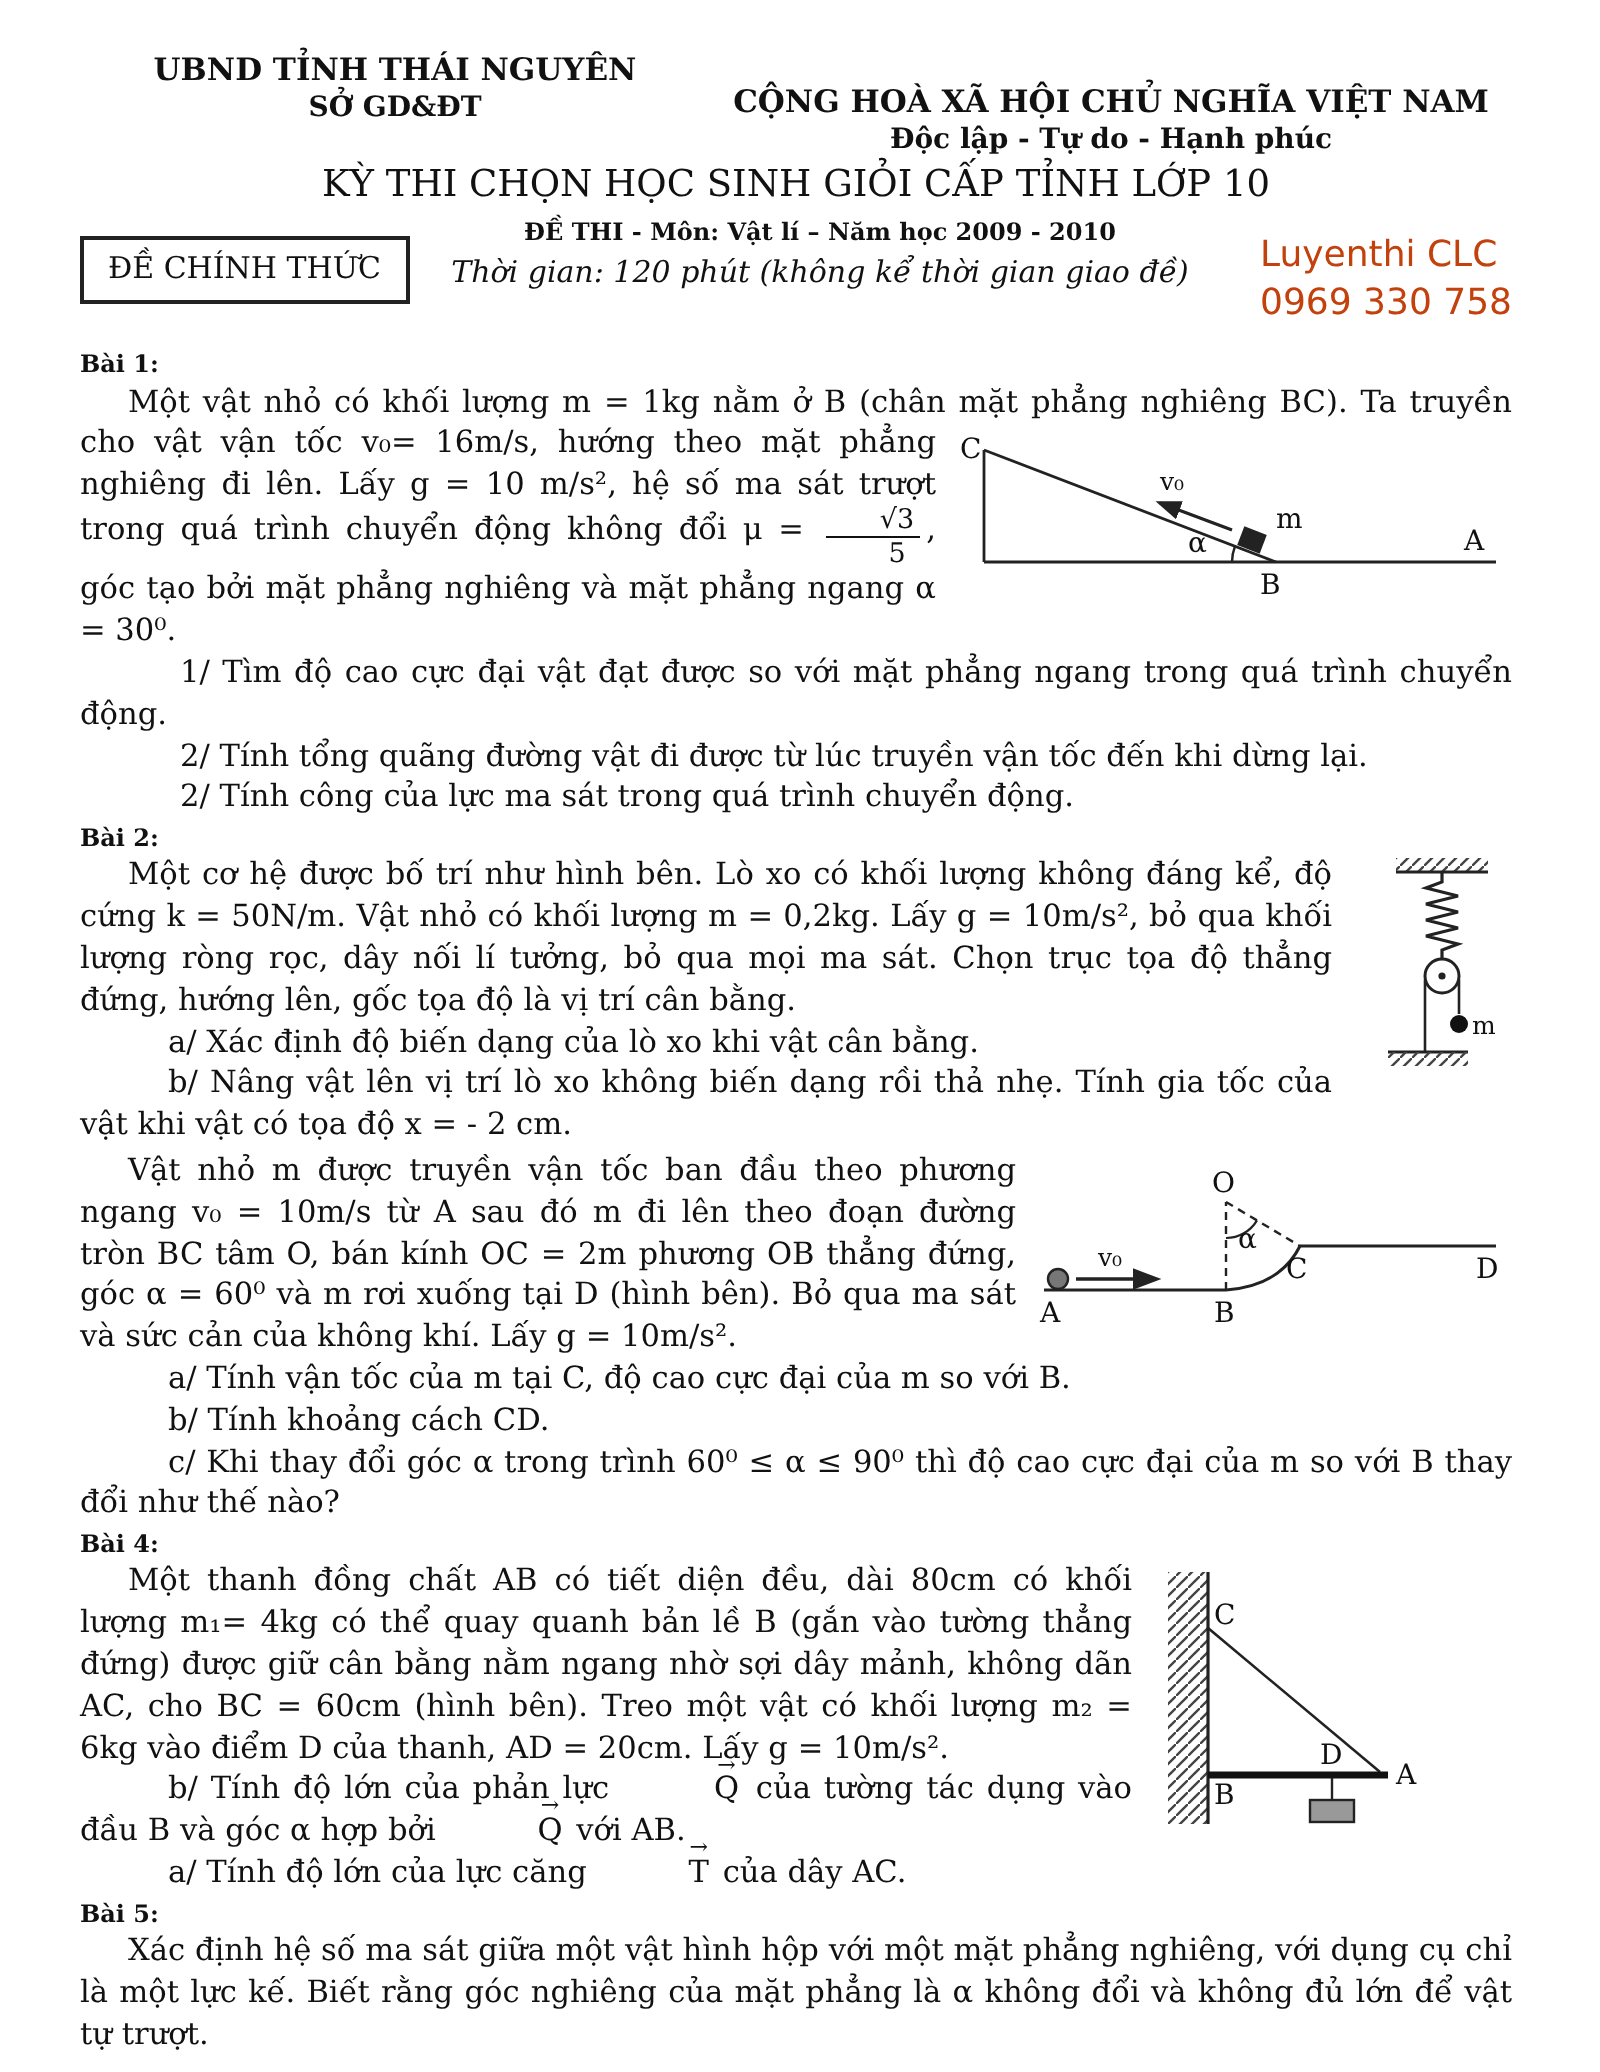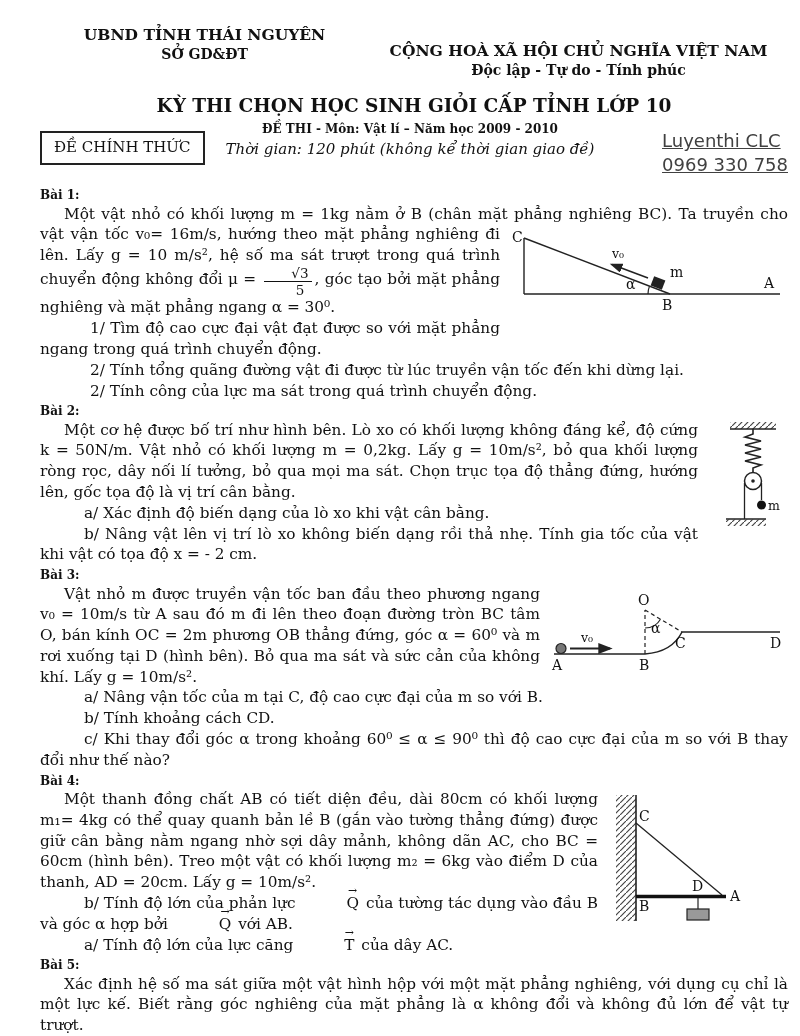--- a/index.html
+++ b/index.html
@@ -1,29 +1,29 @@
 <!DOCTYPE html>
 <html><head>
 <meta charset="utf-8">
 <style>
   html,body{margin:0;padding:0;background:#ffffff;}
   .page{
     width:800px;height:1036px;box-sizing:border-box;
-    padding:24px 12px 0 40px;
+    padding:24px 44px 0 40px;
     font-family:"DejaVu Serif","Liberation Serif",serif;
     color:#111;font-size:15.3px;line-height:1.36;
     overflow:hidden;background:#fff;
   }
   
   .hdr{display:flex;text-align:center;font-weight:bold;}
   .hdr-left{width:44%;}
   .hdr-right{flex:1;margin-top:16px;}
   .hdr-l1{font-size:15.5px;}
   .hdr-l2{font-size:14px;}
-  .title{text-align:center;font-weight:bold;font-size:18.5px;margin-top:13px;}
+  .title{text-align:center;font-weight:normal;font-size:18.5px;}
   
   .subhdr{position:relative;height:64px;margin-top:3px;}
   .exam-box{position:absolute;left:0;top:10px;border:2px solid #222;padding:4px 12px 5px;font-size:15px;background:#fff;}
   .exam-center{position:absolute;left:175px;width:390px;text-align:center;}
   .exam-line{font-weight:bold;font-size:12px;}
   .time-line{font-style:italic;font-size:15px;margin-top:1px;}
   .watermark{position:absolute;right:0;top:8px;font-family:"DejaVu Sans","Liberation Sans",sans-serif;font-size:18px;line-height:1.3;}
   
   .prob{margin-top:2px;}
   .prob-label{font-weight:bold;font-size:12px;}
@@ -54,33 +54,33 @@
 
 <div class="page">
 
   <div class="hdr">
     <div class="hdr-left">
       <div class="hdr-l1">UBND TỈNH THÁI NGUYÊN</div>
       <div class="hdr-l2">SỞ GD&amp;ĐT</div>
     </div>
     <div class="hdr-right">
       <div class="hdr-l1">CỘNG HOÀ XÃ HỘI CHỦ NGHĨA VIỆT NAM</div>
-      <div class="hdr-l2">Độc lập - Tự do - Tính phúc</div>
+      <div class="hdr-l2">Độc lập - Tự do - Hạnh phúc</div>
     </div>
   </div>
 
   <div class="title">KỲ THI CHỌN HỌC SINH GIỎI CẤP TỈNH LỚP 10</div>
 
   <div class="subhdr">
     <div class="exam-box">ĐỀ CHÍNH THỨC</div>
     <div class="exam-center">
       <div class="exam-line">ĐỀ THI - Môn: Vật lí – Năm học 2009 - 2010</div>
       <div class="time-line">Thời gian: 120 phút (không kể thời gian giao đề)</div>
     </div>
-    <div class="watermark" style="color: #404040; text-decoration: underline;">
+    <div class="watermark" style="color: #c2410c;">
       <div>Luyenthi CLC</div>
       <div>0969 330 758</div>
     </div>
   </div>
 
   <div class="prob">
     <div class="prob-label">Bài 1:</div>
     <p><span>Một vật nhỏ có khối lượng m = 1kg nằm ở B (chân mặt phẳng nghiêng BC). Ta truyền cho vật </span><span class="fig fig1">
           <svg viewBox="0 0 280 95" xmlns="http://www.w3.org/2000/svg">
             <defs>
@@ -127,21 +127,20 @@
             <line x1="18" y1="99" x2="58" y2="99" stroke="#222" stroke-width="1.6"></line>
             <rect x="18" y="99" width="40" height="7" fill="url(#h2)"></rect>
             <text class="svg-label-sm" x="60" y="90">m</text>
           </svg>
         </span><span>Một cơ hệ được bố trí như hình bên.  Lò xo có khối lượng không đáng kể, độ cứng k = 50N/m. Vật nhỏ có khối lượng m = 0,2kg. Lấy g = 10m/s², bỏ qua khối lượng ròng rọc, dây nối lí tưởng, bỏ qua mọi ma sát. Chọn trục tọa độ thẳng đứng, hướng lên, gốc tọa độ là vị trí cân bằng.</span></p>
     <div class="item item-ab">a/ Xác định độ biến dạng của lò xo khi vật cân bằng.</div>
     <div class="item item-ab">b/ Nâng vật lên vị trí lò xo không biến dạng rồi thả nhẹ. Tính gia tốc của vật khi vật có tọa độ x = - 2 cm.</div>
   </div>
 
   <div class="prob">
-    <div class="prob-label">Bài 3:</div>
     <p><span class="fig fig3">
           <svg viewBox="0 0 240 92" xmlns="http://www.w3.org/2000/svg">
             <defs>
               <marker id="arr3" markerWidth="9" markerHeight="8" refX="6.5" refY="3" orient="auto">
                 <path d="M0,0 L8,3 L0,6 z" fill="#222"></path>
               </marker>
             </defs>
             <line x1="6" y1="68" x2="97" y2="68" stroke="#222" stroke-width="1.5"></line>
             <circle cx="13" cy="62.5" r="5" fill="#777" stroke="#222" stroke-width="1.2"></circle>
             <line x1="22" y1="62.5" x2="62" y2="62.5" stroke="#222" stroke-width="1.8" marker-end="url(#arr3)"></line>
@@ -152,23 +151,23 @@
             <line x1="134" y1="46" x2="232" y2="46" stroke="#222" stroke-width="1.5"></line>
             <text class="svg-label-sm" x="33" y="56">v₀</text>
             <text class="svg-label" x="4" y="84">A</text>
             <text class="svg-label" x="91" y="84">B</text>
             <text class="svg-label" x="90" y="19">O</text>
             <text class="svg-label" x="103" y="47">α</text>
             <text class="svg-label" x="127" y="62">C</text>
             <text class="svg-label" x="222" y="62">D</text>
           </svg>
         </span><span>Vật nhỏ m được truyền vận tốc ban đầu theo phương ngang v₀ = 10m/s từ A sau đó m đi lên theo đoạn đường tròn BC tâm O, bán kính OC = 2m phương OB thẳng đứng, góc α = 60⁰  và m rơi xuống tại D (hình bên). Bỏ qua ma sát và sức cản của không khí. Lấy g = 10m/s².</span></p>
-    <div class="item item-ab">a/ Nâng vận tốc của m tại C, độ cao cực đại của m so với B.</div>
+    <div class="item item-ab">a/ Tính vận tốc của m tại C, độ cao cực đại của m so với B.</div>
     <div class="item item-ab">b/ Tính khoảng cách CD.</div>
-    <div class="item item-ab">c/ Khi thay đổi góc α trong khoảng 60⁰ ≤ α ≤ 90⁰ thì độ cao cực đại của m so với B thay đổi như thế nào?</div>
+    <div class="item item-ab">c/ Khi thay đổi góc α trong trình 60⁰ ≤ α ≤ 90⁰ thì độ cao cực đại của m so với B thay đổi như thế nào?</div>
   </div>
 
   <div class="prob">
     <div class="prob-label">Bài 4:</div>
     <p><span class="fig fig4">
           <svg viewBox="0 0 180 133" xmlns="http://www.w3.org/2000/svg">
             <defs>
               <pattern id="h4" width="6" height="6" patternUnits="userSpaceOnUse">
                 <path d="M0,6 L6,0" stroke="#444" stroke-width="1.2"></path>
               </pattern>

